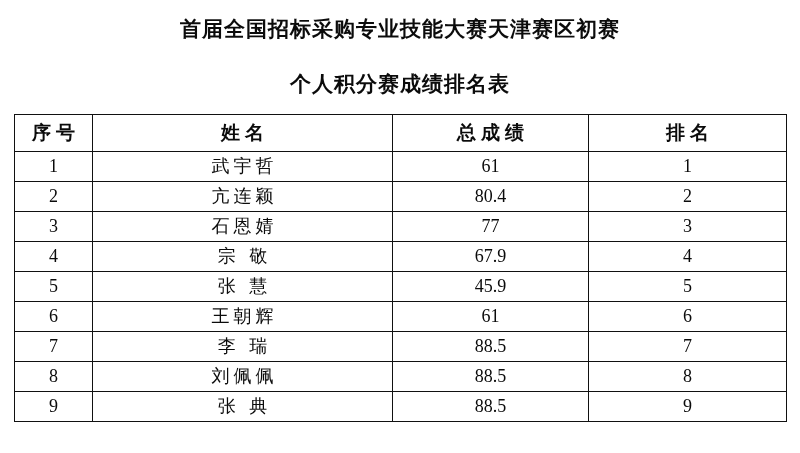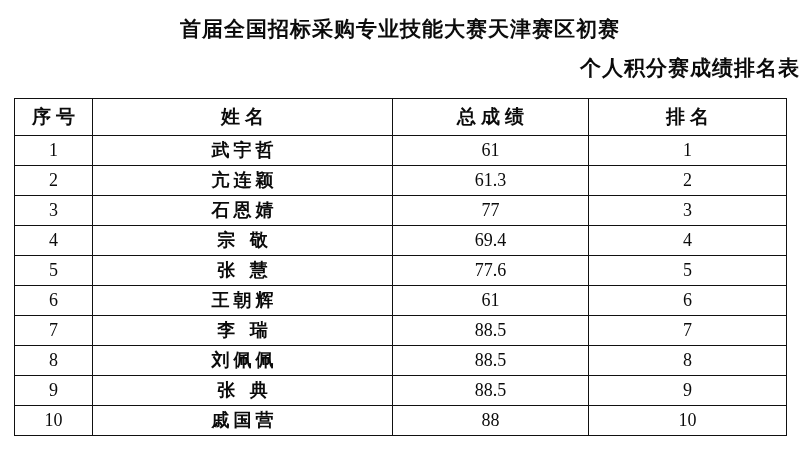--- a/index.html
+++ b/index.html
@@ -26,22 +26,21 @@
   }
   .title-line {
     font-family: "DejaVu Sans", "Liberation Sans", sans-serif;
     font-weight: bold;
     font-size: 21px;
     letter-spacing: 1px;
     line-height: 1.45;
     color: #0b0b0b;
   }
   .title-line.second {
-    margin-top: 9px;
-    text-align: right;
+    margin-top: 25px;
   }
   .table-wrap {
     margin: 14px 14px 0 14px;
   }
   table.rank-table {
     width: 772px;
     border-collapse: collapse;
     table-layout: fixed;
   }
   table.rank-table th,
@@ -64,21 +63,21 @@
     height: 29px;
     font-size: 18px;
     color: #0b0b0b;
   }
   td.c-index, td.c-score, td.c-rank {
     font-family: "Liberation Serif", "DejaVu Serif", serif;
     font-size: 18px;
   }
   td.c-name {
     font-family: "DejaVu Sans", "Liberation Sans", sans-serif;
-    font-weight: bold;
+    font-weight: normal;
     font-size: 18px;
     letter-spacing: 4px;
     text-indent: 4px;
     margin-top: 12px;
   }
   col.w-index { width: 78px; }
   col.w-name  { width: 300px; }
   col.w-score { width: 196px; }
   col.w-rank  { width: 198px; }
 </style>
@@ -111,39 +110,39 @@
       <tbody>
         <tr>
           <td class="c-index">1</td>
           <td class="c-name">武宇哲</td>
           <td class="c-score">61</td>
           <td class="c-rank">1</td>
         </tr>
         <tr>
           <td class="c-index">2</td>
           <td class="c-name">亢连颖</td>
-          <td class="c-score">61.3</td>
+          <td class="c-score">80.4</td>
           <td class="c-rank">2</td>
         </tr>
         <tr>
           <td class="c-index">3</td>
           <td class="c-name">石恩婧</td>
           <td class="c-score">77</td>
           <td class="c-rank">3</td>
         </tr>
         <tr>
           <td class="c-index">4</td>
           <td class="c-name">宗 敬</td>
-          <td class="c-score">69.4</td>
+          <td class="c-score">67.9</td>
           <td class="c-rank">4</td>
         </tr>
         <tr>
           <td class="c-index">5</td>
           <td class="c-name">张 慧</td>
-          <td class="c-score">77.6</td>
+          <td class="c-score">45.9</td>
           <td class="c-rank">5</td>
         </tr>
         <tr>
           <td class="c-index">6</td>
           <td class="c-name">王朝辉</td>
           <td class="c-score">61</td>
           <td class="c-rank">6</td>
         </tr>
         <tr>
           <td class="c-index">7</td>
@@ -156,23 +155,17 @@
           <td class="c-name">刘佩佩</td>
           <td class="c-score">88.5</td>
           <td class="c-rank">8</td>
         </tr>
         <tr>
           <td class="c-index">9</td>
           <td class="c-name">张 典</td>
           <td class="c-score">88.5</td>
           <td class="c-rank">9</td>
         </tr>
-        <tr>
-          <td class="c-index">10</td>
-          <td class="c-name">戚国营</td>
-          <td class="c-score">88</td>
-          <td class="c-rank">10</td>
-        </tr>
       </tbody>
     </table>
   </div>
 
 </div>
 
 </body></html>

